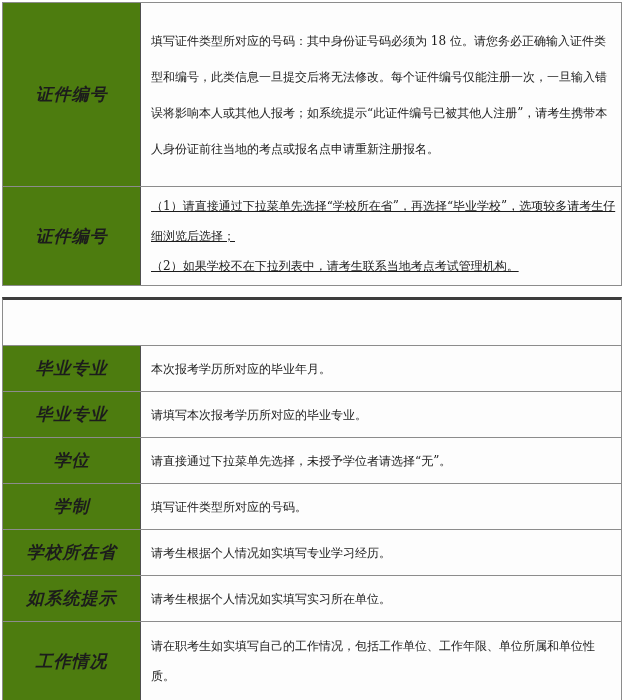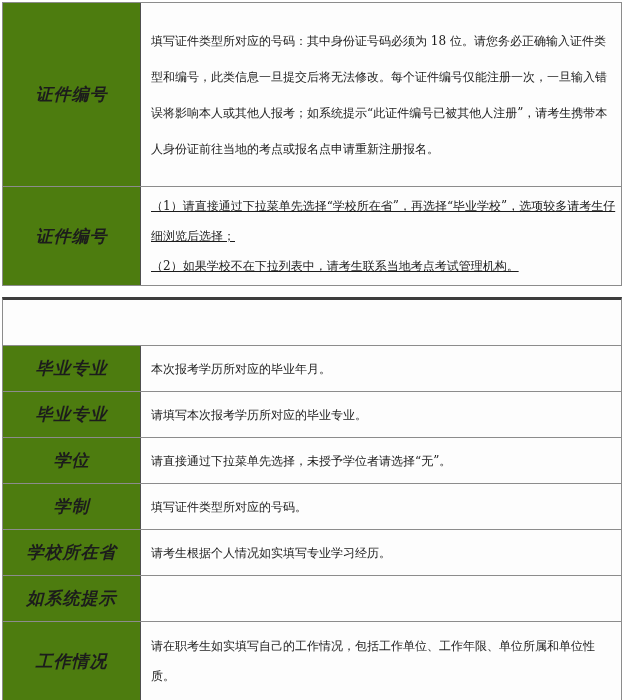--- a/index.html
+++ b/index.html
@@ -119,20 +119,23 @@
         </div>
       </div>
       <div class="row">
         <div class="cell-label">学校所在省</div>
         <div class="cell-desc">
           <p>请考生根据个人情况如实填写专业学习经历。</p>
         </div>
       </div>
       <div class="row">
         <div class="cell-label">如系统提示</div>
+        <div class="cell-desc">
+          <p>请考生根据个人情况如实填写实习所在单位。</p>
+        </div>
       </div>
       <div class="row">
         <div class="cell-label">工作情况</div>
         <div class="cell-desc">
           <p>请在职考生如实填写自己的工作情况，包括工作单位、工作年限、单位所属和单位性质。</p>
         </div>
       </div>
     </div>
   </div>
 

